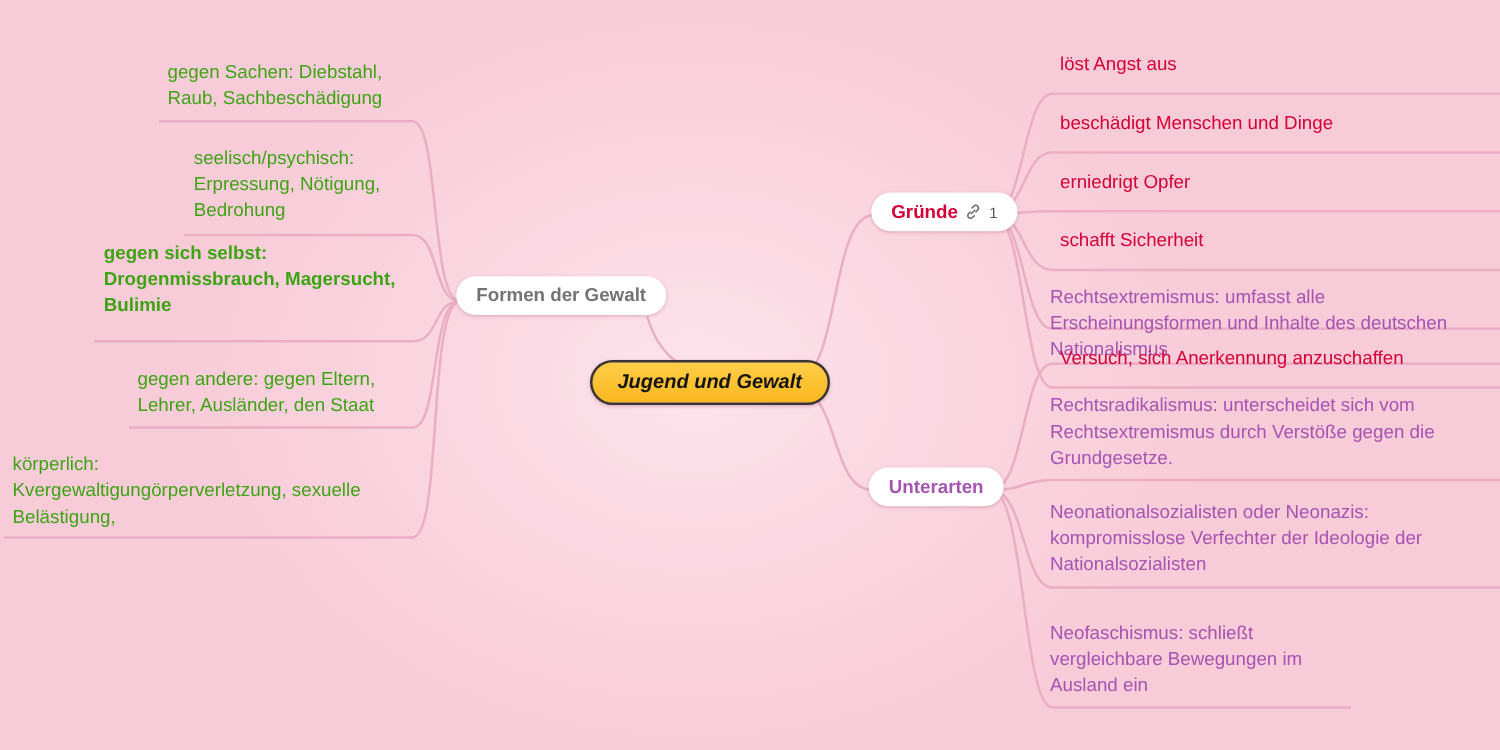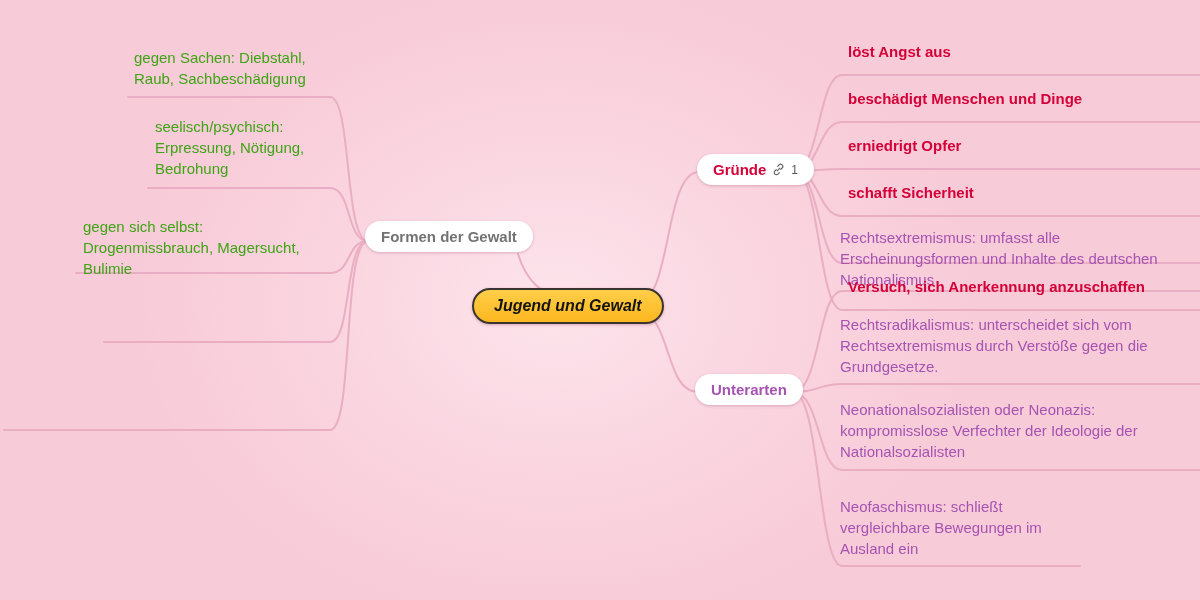--- a/index.html
+++ b/index.html
@@ -18,26 +18,26 @@
   .child{
     position:absolute;
     font-size:15px;
     line-height:21px;
     white-space:pre-line;
     width:max-content;
     cursor:pointer;
   }
   .green{color:#3ea414;z-index:1;}
   .purple{color:#a653b2;z-index:1;}
-  .red{color:#d40038;font-weight:700;white-space:nowrap;line-height:20px;z-index:2;}
+  .red{color:#d40038;font-weight:400;white-space:nowrap;line-height:20px;z-index:2;}
 
   
   .f0{left:134px;top:47px;}
   .f1{left:155px;top:116px;}
-  .f2{left:83px;top:216px;}
+  .f2{left:83px;top:192px;font-weight:bold;}
   .f3{left:110px;top:293px;}
   .f4{left:10px;top:361px;}
   
   .g0{left:848px;top:42px;}
   .g1{left:848px;top:89px;}
   .g2{left:848px;top:136px;}
   .g3{left:848px;top:183px;}
   .g4{left:848px;top:230px;}
   .g5{left:848px;top:277px;}
   
@@ -105,20 +105,25 @@
   </svg>
 
   <div class="child green f0">gegen Sachen: Diebstahl,
 Raub, Sachbeschädigung</div>
   <div class="child green f1">seelisch/psychisch:
 Erpressung, Nötigung,
 Bedrohung</div>
   <div class="child green f2">gegen sich selbst:
 Drogenmissbrauch, Magersucht,
 Bulimie</div>
+  <div class="child green f3">gegen andere: gegen Eltern,
+Lehrer, Ausländer, den Staat</div>
+  <div class="child green f4">körperlich:
+Kvergewaltigungörperverletzung, sexuelle
+Belästigung,</div>
 
   <div class="child purple u0">Rechtsextremismus: umfasst alle
 Erscheinungsformen und Inhalte des deutschen
 Nationalismus</div>
   <div class="child purple u1">Rechtsradikalismus: unterscheidet sich vom
 Rechtsextremismus durch Verstöße gegen die
 Grundgesetze.</div>
   <div class="child purple u2">Neonationalsozialisten oder Neonazis:
 kompromisslose Verfechter der Ideologie der
 Nationalsozialisten</div>

